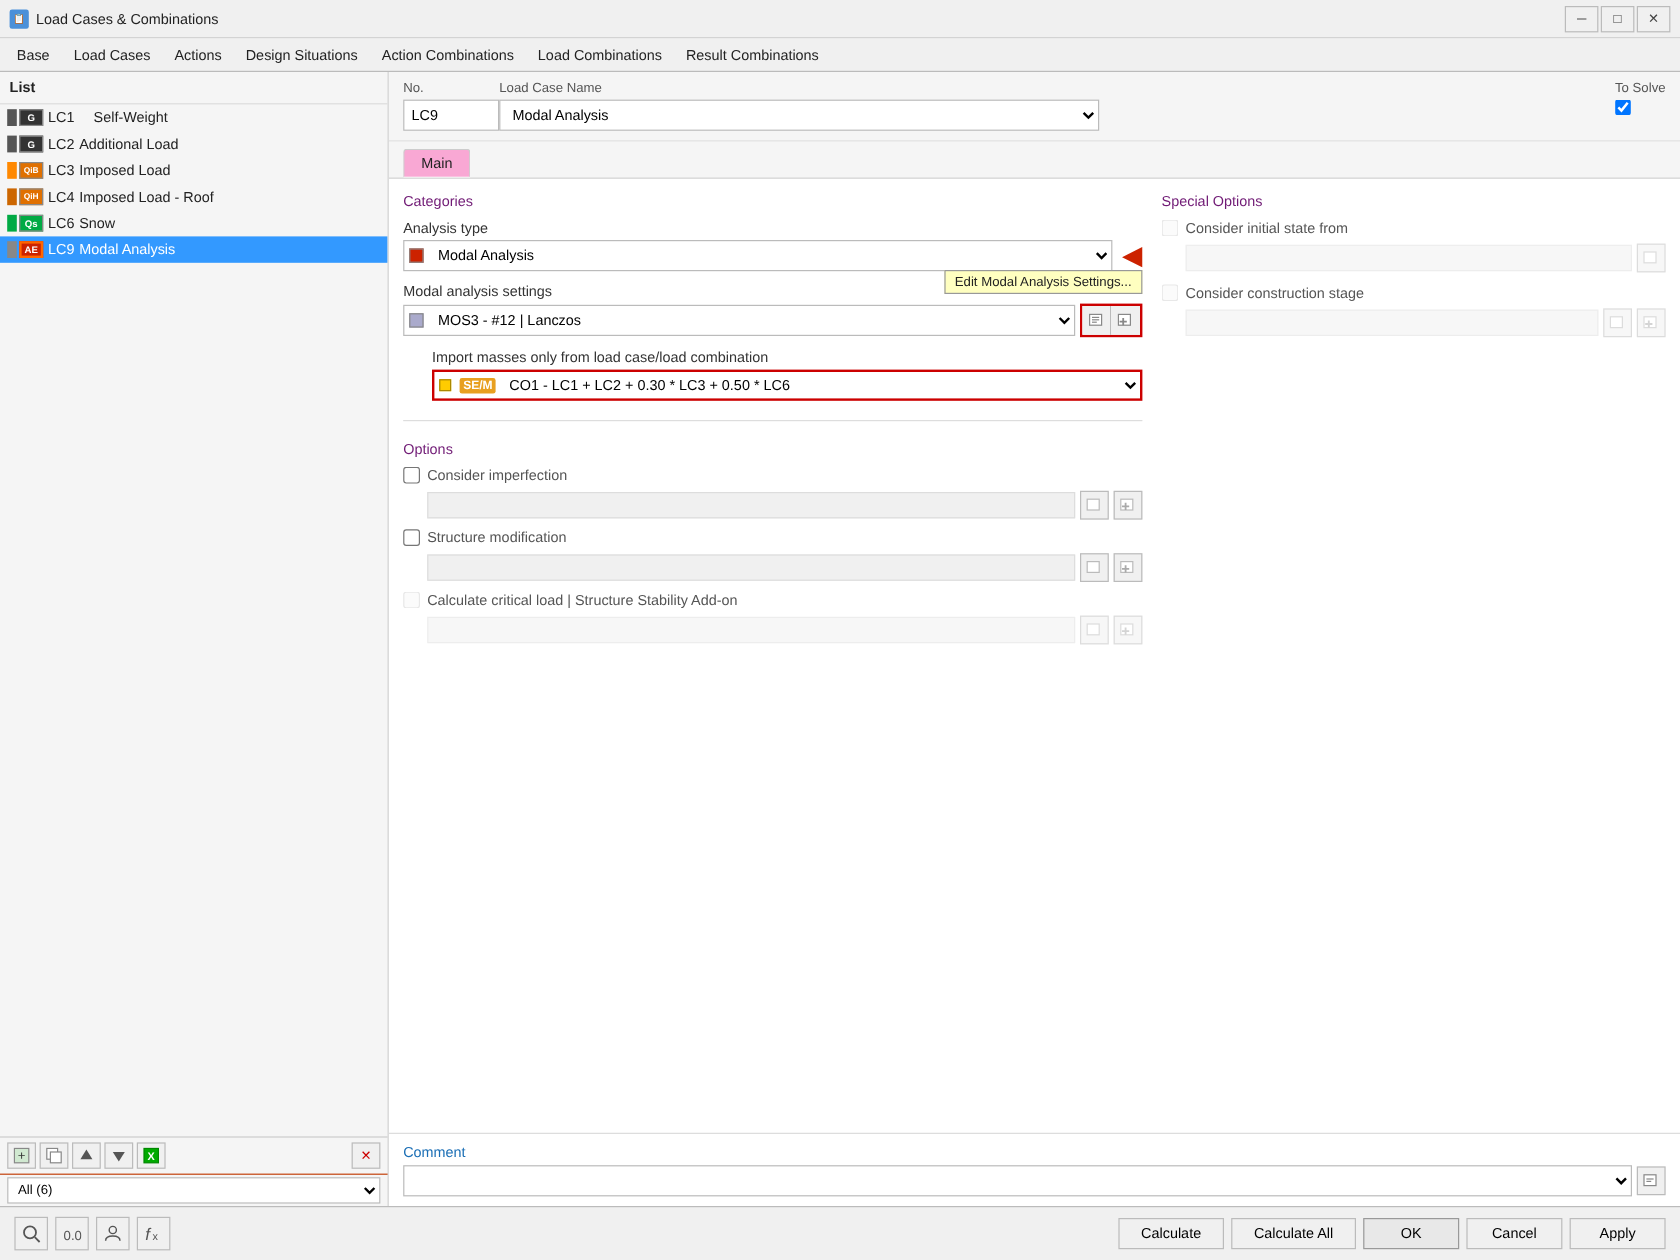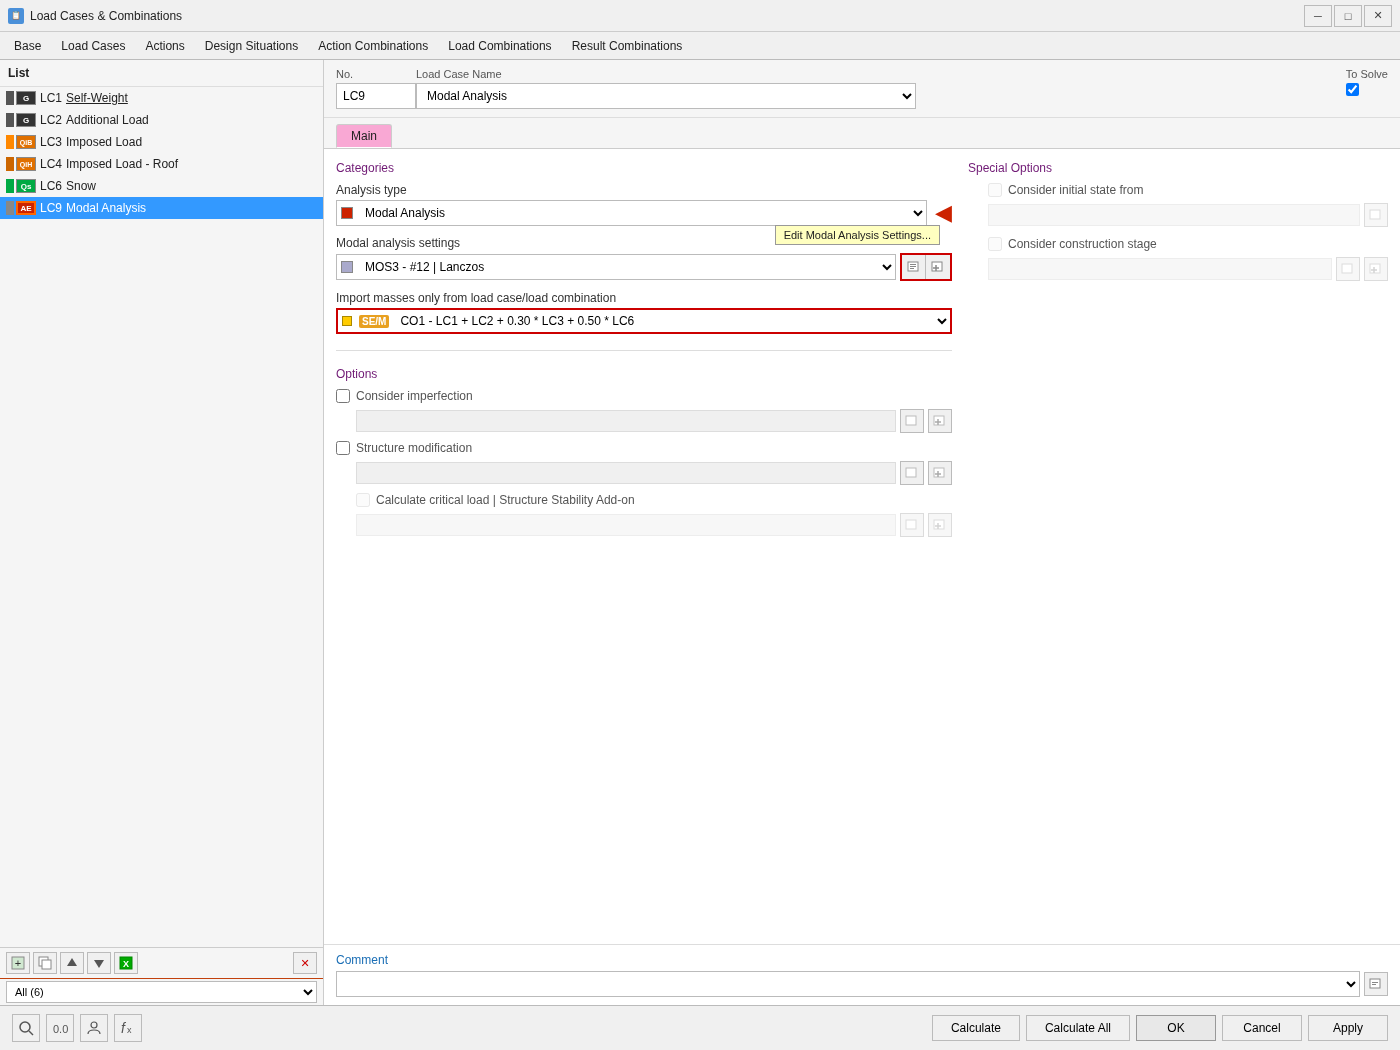--- a/index.html
+++ b/index.html
@@ -73,24 +73,24 @@
 
     
     .red-border { border: 2px solid #cc0000 !important; }
 
     
     .analysis-type-row { display: flex; align-items: center; gap: 8px; margin-bottom: 10px; }
     .icon-btn { width: 24px; height: 24px; border: 1px solid #bbb; background: #f0f0f0; cursor: pointer; display: flex; align-items: center; justify-content: center; font-size: 11px; }
     .icon-btn-group { display: flex; border: 2px solid #cc0000; }
     .icon-btn-group .icon-btn { border: none; border-right: 1px solid #bbb; }
     .icon-btn-group .icon-btn:last-child { border-right: none; }
-    .tooltip-box { position: absolute; top: -28px; right: 12px; background: #ffffc0; border: 1px solid #999; padding: 3px 8px; font-size: 11px; white-space: nowrap; z-index: 10; }
-
-    
-    .import-row { margin-bottom: 16px; }
+    .tooltip-box { position: absolute; top: -28px; right: 0; background: #ffffc0; border: 1px solid #999; padding: 3px 8px; font-size: 11px; white-space: nowrap; z-index: 10; }
+
+    
+    .import-row { margin-bottom: 16px; margin-left: 24px; }
     .import-dropdown { display: flex; align-items: center; border: 2px solid #cc0000; background: white; height: 26px; }
     .import-dropdown select { flex: 1; border: none; background: transparent; font-size: 12px; padding: 2px 4px; height: 24px; }
 
     
     .options-section { margin-top: 16px; }
     .option-row { display: flex; align-items: center; gap: 6px; margin-bottom: 6px; }
     .option-row input[type="checkbox"] { width: 14px; height: 14px; }
     .option-row label { font-size: 12px; color: #555; }
     .option-sub { display: flex; align-items: center; gap: 4px; margin-left: 20px; margin-bottom: 8px; }
     .option-sub input[type="text"] { flex: 1; border: 1px solid #ddd; background: #f0f0f0; height: 22px; font-size: 11px; padding: 2px 4px; }
@@ -106,21 +106,21 @@
     .bottom-toolbar { border-top: 1px solid #bbb; background: #f0f0f0; padding: 8px 12px; display: flex; align-items: center; justify-content: flex-end; gap: 6px; }
     .btn { padding: 5px 18px; border: 1px solid #bbb; background: #f0f0f0; cursor: pointer; font-size: 12px; min-width: 80px; text-align: center; }
     .btn.primary { background: #e8e8e8; border: 1px solid #999; }
     .btn-bottom-left { display: flex; align-items: center; gap: 6px; margin-right: auto; }
     .bottom-icon-btn { width: 28px; height: 28px; border: 1px solid #bbb; background: #f0f0f0; cursor: pointer; display: flex; align-items: center; justify-content: center; font-size: 13px; }
 
     
     .form-divider { height: 1px; background: #ddd; margin: 12px 0; }
 
     
-    .cb-disabled { color: #999; margin-left: 20px; }
+    .cb-disabled { color: #999; }
     .cb-disabled input { opacity: 0.5; }
 
     .lc-icon-G { background: #333; }
     .lc-icon-QiB { background: #e07000; }
     .lc-icon-QiH { background: #e07000; }
     .lc-icon-Qs { background: #00aa44; }
     .lc-icon-AE { background: #cc2200; border: 2px solid #ff6600; }
 
     .lc-swatch-G { background: #555; }
     .lc-swatch-QiB { background: #ff8800; }
@@ -164,21 +164,21 @@
 
     <div class="left-panel">
       <div class="list-header">List</div>
 
       <div class="list-items">
 
         <div class="list-item">
           <div class="list-item-swatch lc-swatch-G"></div>
           <div class="list-item-icon lc-icon-G">G</div>
           <span class="list-item-text">LC1</span>
-          <span class="list-item-text" style="margin-left:4px;text-decoration:underline;">Self-Weight</span>
+          <span class="list-item-text" style="margin-left:16px;">Self-Weight</span>
         </div>
 
         <div class="list-item">
           <div class="list-item-swatch lc-swatch-G"></div>
           <div class="list-item-icon lc-icon-G">G</div>
           <span class="list-item-text">LC2</span>
           <span class="list-item-text" style="margin-left:4px;">Additional Load</span>
         </div>
 
         <div class="list-item">

